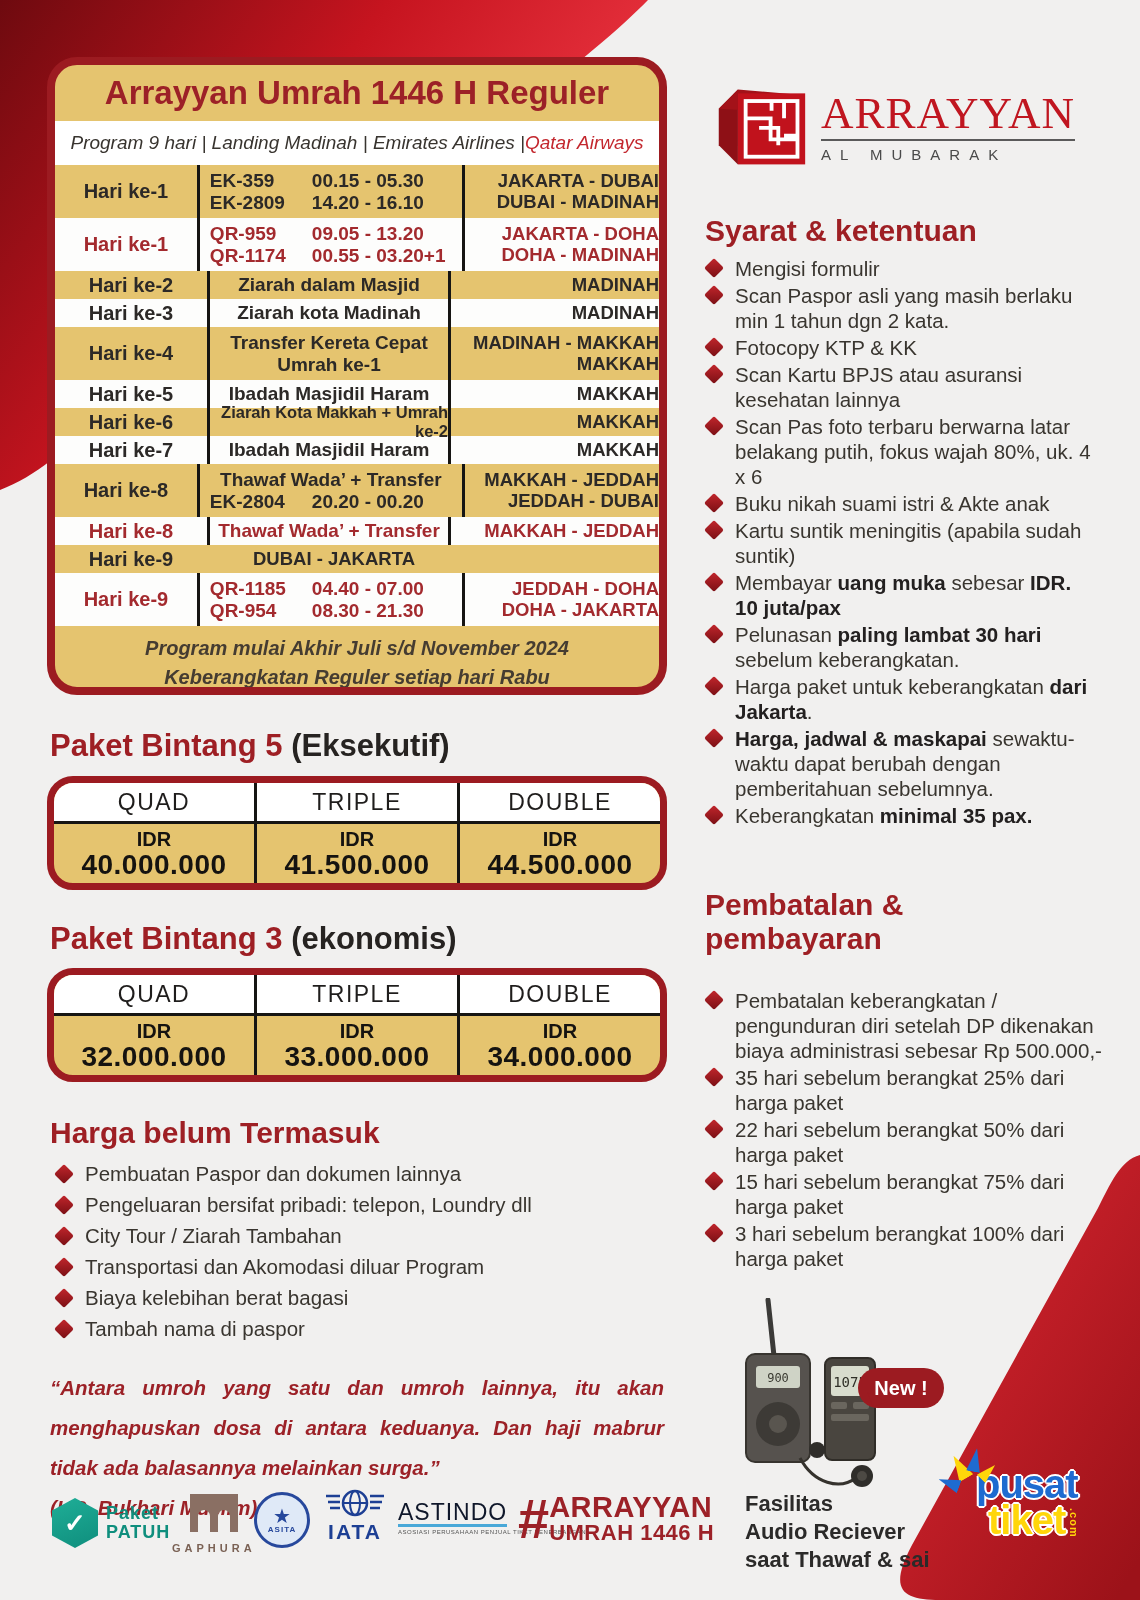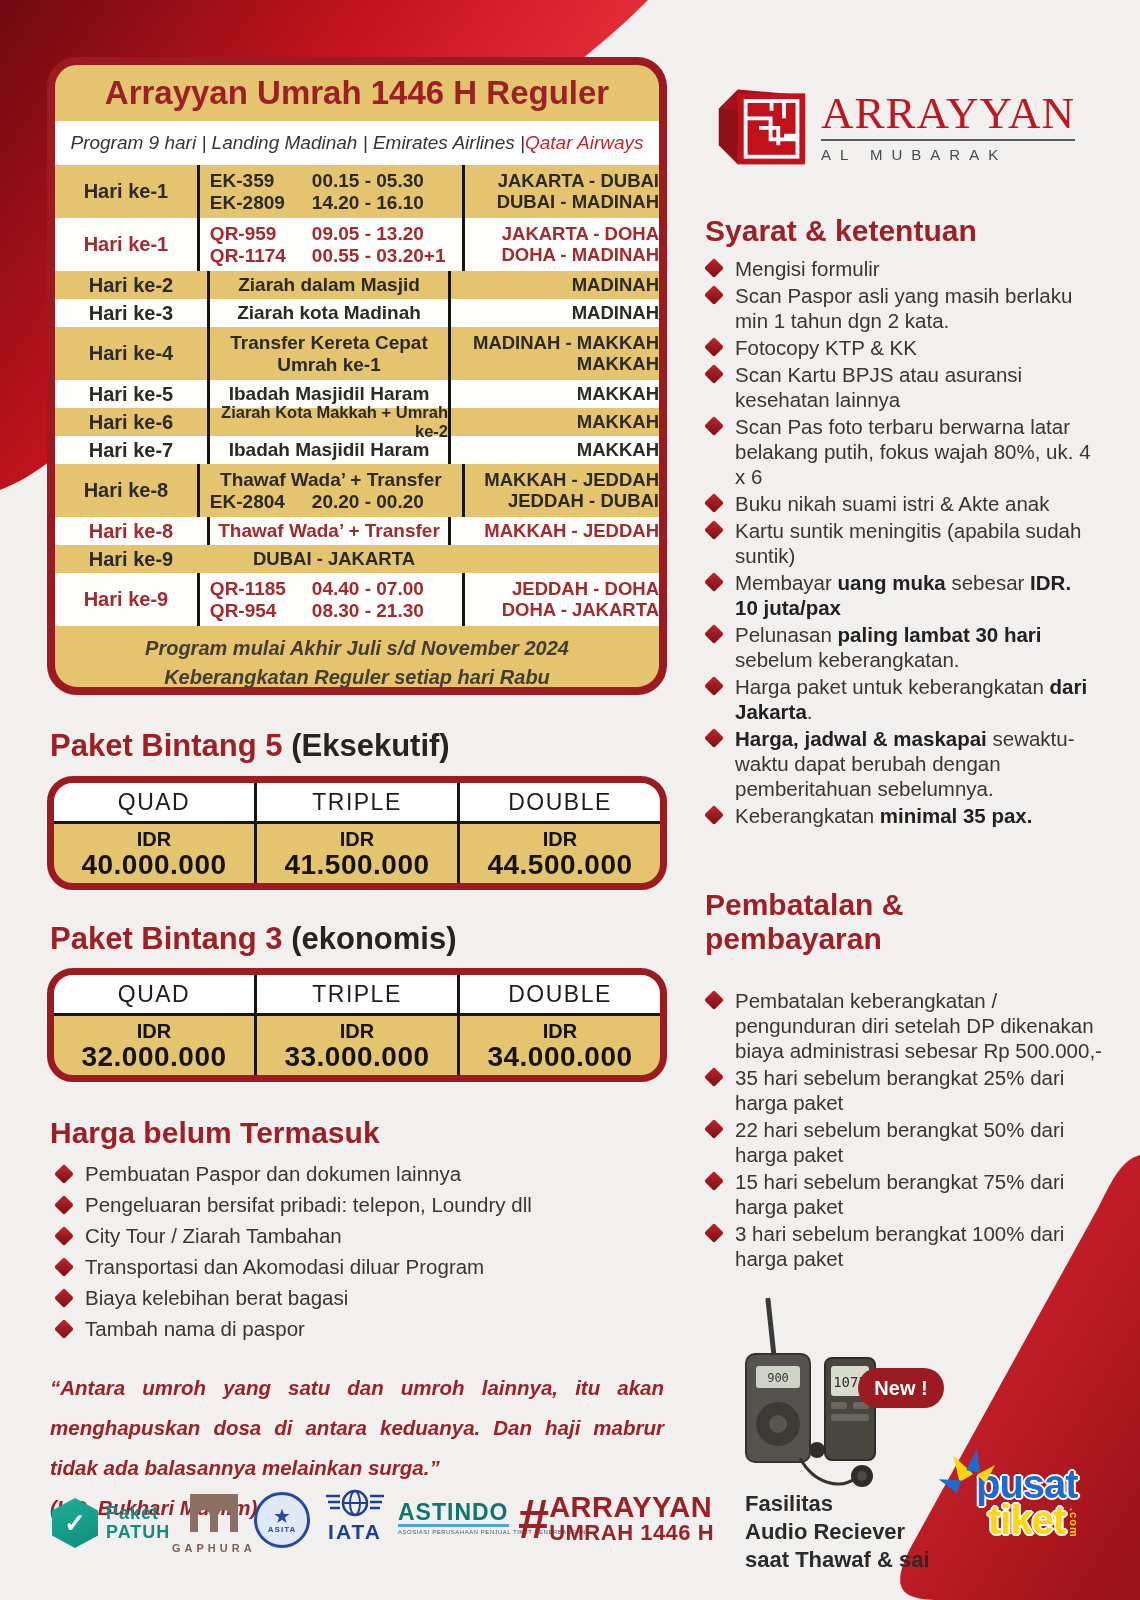--- a/index.html
+++ b/index.html
@@ -78,21 +78,21 @@
   .sisko-txt{font-size:18px;font-weight:800;color:#0f8e7d;line-height:19px;letter-spacing:1px;}
   .gaph{flex-direction:column;gap:8px;}
   .gaph-txt{font-size:11px;letter-spacing:4px;color:#7a6154;font-weight:600;}
   .asita-circ{width:50px;height:50px;border-radius:50%;border:3px solid #27489c;background:#dfe9f7;
         display:flex;flex-direction:column;align-items:center;justify-content:center;color:#27489c;}
   .asita-star{font-size:20px;line-height:18px;}
   .asita-txt{font-size:8px;font-weight:800;letter-spacing:1px;}
   .iata{flex-direction:column;gap:0;}
   .iata-txt{font-size:21px;font-weight:800;color:#1d3f94;letter-spacing:2px;line-height:20px;}
   .astindo{flex-direction:column;gap:2px;align-items:flex-start;}
-  .astindo-txt{font-size:23px;font-weight:700;color:#0f766e;letter-spacing:1px;line-height:24px;
+  .astindo-txt{font-size:23px;font-weight:400;color:#0f172a;letter-spacing:1px;line-height:24px;
         border-bottom:3px solid #49a8d8;}
   .astindo-cap{font-size:6px;color:#555;letter-spacing:.5px;}
   .hashtag{position:absolute;left:518px;top:1494px;display:flex;color:#9c2127;align-items:center;}
   .hash-sym{font-size:56px;font-weight:800;line-height:50px;}
   .hash-l1{font-size:29px;font-weight:800;line-height:27px;letter-spacing:.5px;}
   .hash-l2{font-size:22px;font-weight:800;line-height:23px;letter-spacing:.5px;}
 
   
   .new-badge{position:absolute;left:858px;top:1368px;width:86px;height:40px;background:#9c1b21;
         border-radius:20px;color:#fff;font-weight:800;font-size:20px;display:flex;

